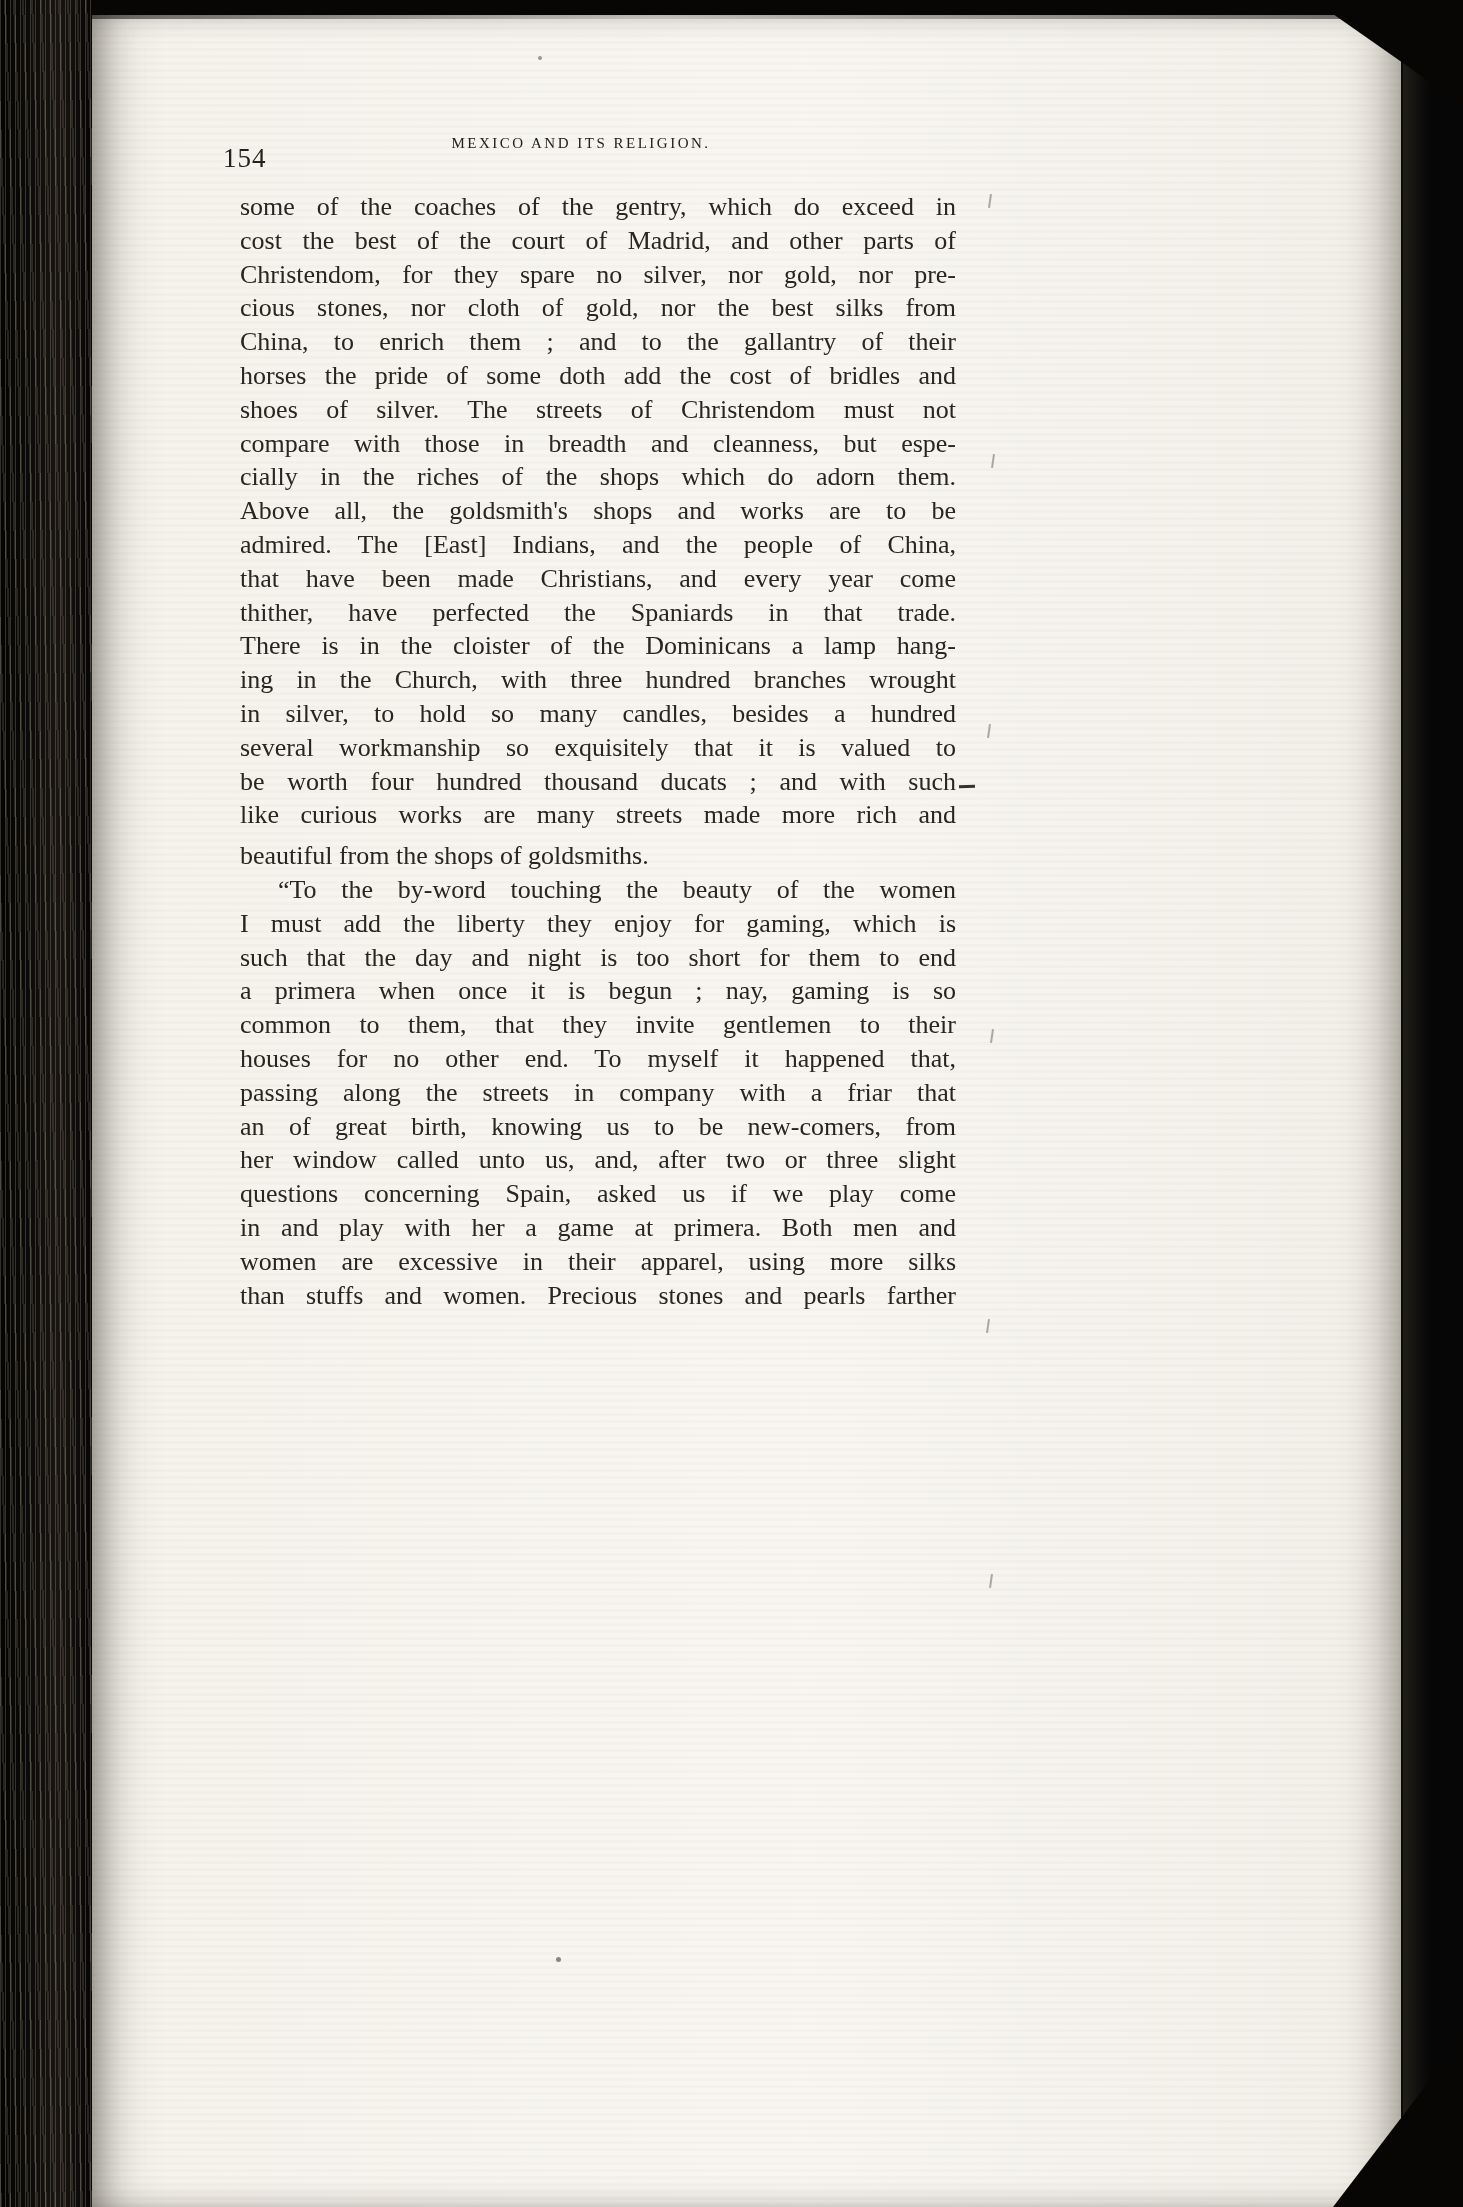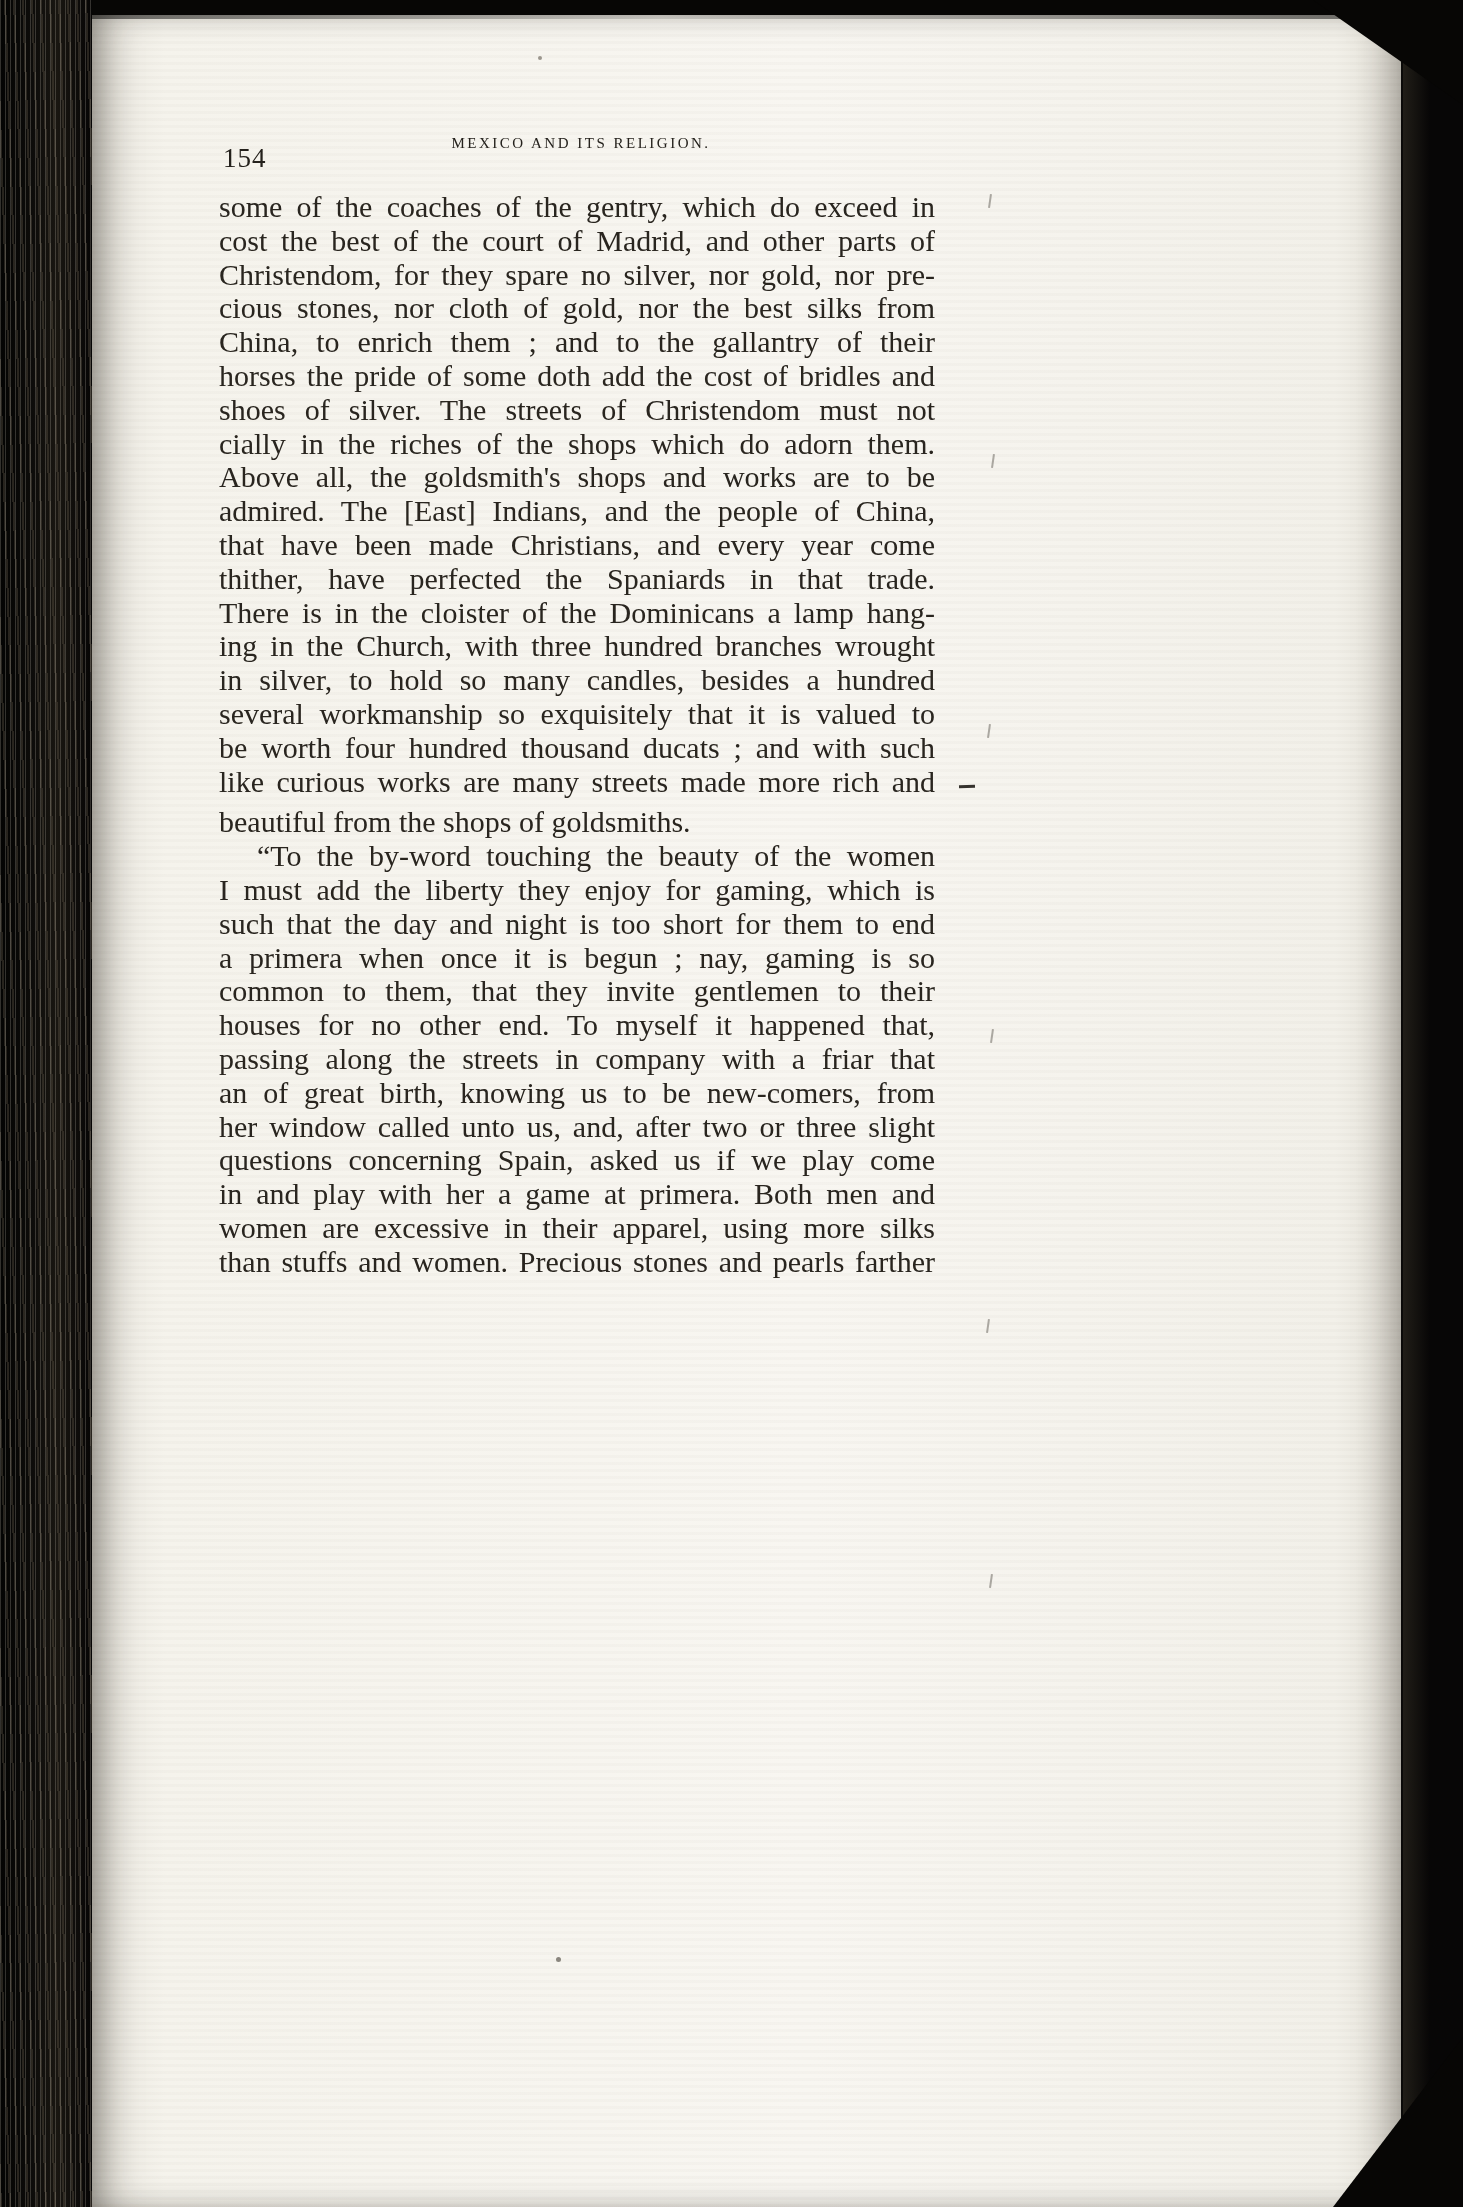--- a/index.html
+++ b/index.html
@@ -47,21 +47,21 @@
     position: absolute; right: 0; bottom: 0; width: 130px; height: 170px;
     background: #070605; clip-path: polygon(100% 0, 100% 100%, 0 100%);
   }
 
   
   .header-row { position: absolute; left: 137px; top: 118px; width: 716px; height: 36px; color: #24211c; }
   .page-number { position: absolute; left: 0; top: 11px; font-size: 27px; letter-spacing: 1px; }
   .running-header { position: absolute; left: 0; top: 3px; width: 100%; text-align: center; font-size: 15px; letter-spacing: 2.5px; }
 
   
-  .text-block { position: absolute; left: 133px; top: 176px; width: 716px; color: #29251f; font-size: 30px; }
+  .text-block { position: absolute; left: 154px; top: 176px; width: 716px; color: #29251f; font-size: 26px; }
   .paragraph { margin: 0; }
   .line {
     height: 33.8px; line-height: 33.8px;
     text-align: justify; text-align-last: justify;
     overflow: hidden; white-space: normal;
   }
   .line.no-justify { text-align-last: left; margin-top: 7px; }
   .line.indent { padding-left: 38px; }
   .it { }
 
@@ -82,20 +82,21 @@
 
     <div class="text-block">
         <div class="paragraph">
           <div class="line"><span>some of the coaches of the gentry, which do exceed in</span></div>
           <div class="line"><span>cost the best of the court of Madrid, and other parts of</span></div>
           <div class="line"><span>Christendom, for they spare no silver, nor gold, nor pre-</span></div>
           <div class="line"><span>cious stones, nor cloth of gold, nor the best silks from</span></div>
           <div class="line"><span>China, to enrich them ; and to the gallantry of their</span></div>
           <div class="line"><span>horses the pride of some doth add the cost of bridles and</span></div>
           <div class="line"><span>shoes of silver. The streets of Christendom must not</span></div>
+          <div class="line"><span>compare with those in breadth and cleanness, but espe-</span></div>
           <div class="line"><span>cially in the riches of the shops which do adorn them.</span></div>
           <div class="line"><span>Above all, the goldsmith's shops and works are to be</span></div>
           <div class="line"><span>admired. The [East] Indians, and the people of China,</span></div>
           <div class="line"><span>that have been made Christians, and every year come</span></div>
           <div class="line"><span>thither, have perfected the Spaniards in that trade.</span></div>
           <div class="line"><span>There is in the cloister of the Dominicans a lamp hang-</span></div>
           <div class="line"><span>ing in the Church, with three hundred branches wrought</span></div>
           <div class="line"><span>in silver, to hold so many candles, besides a hundred</span></div>
           <div class="line"><span>several workmanship so exquisitely that it is valued to</span></div>
           <div class="line"><span>be worth four hundred thousand ducats ; and with such</span></div>

